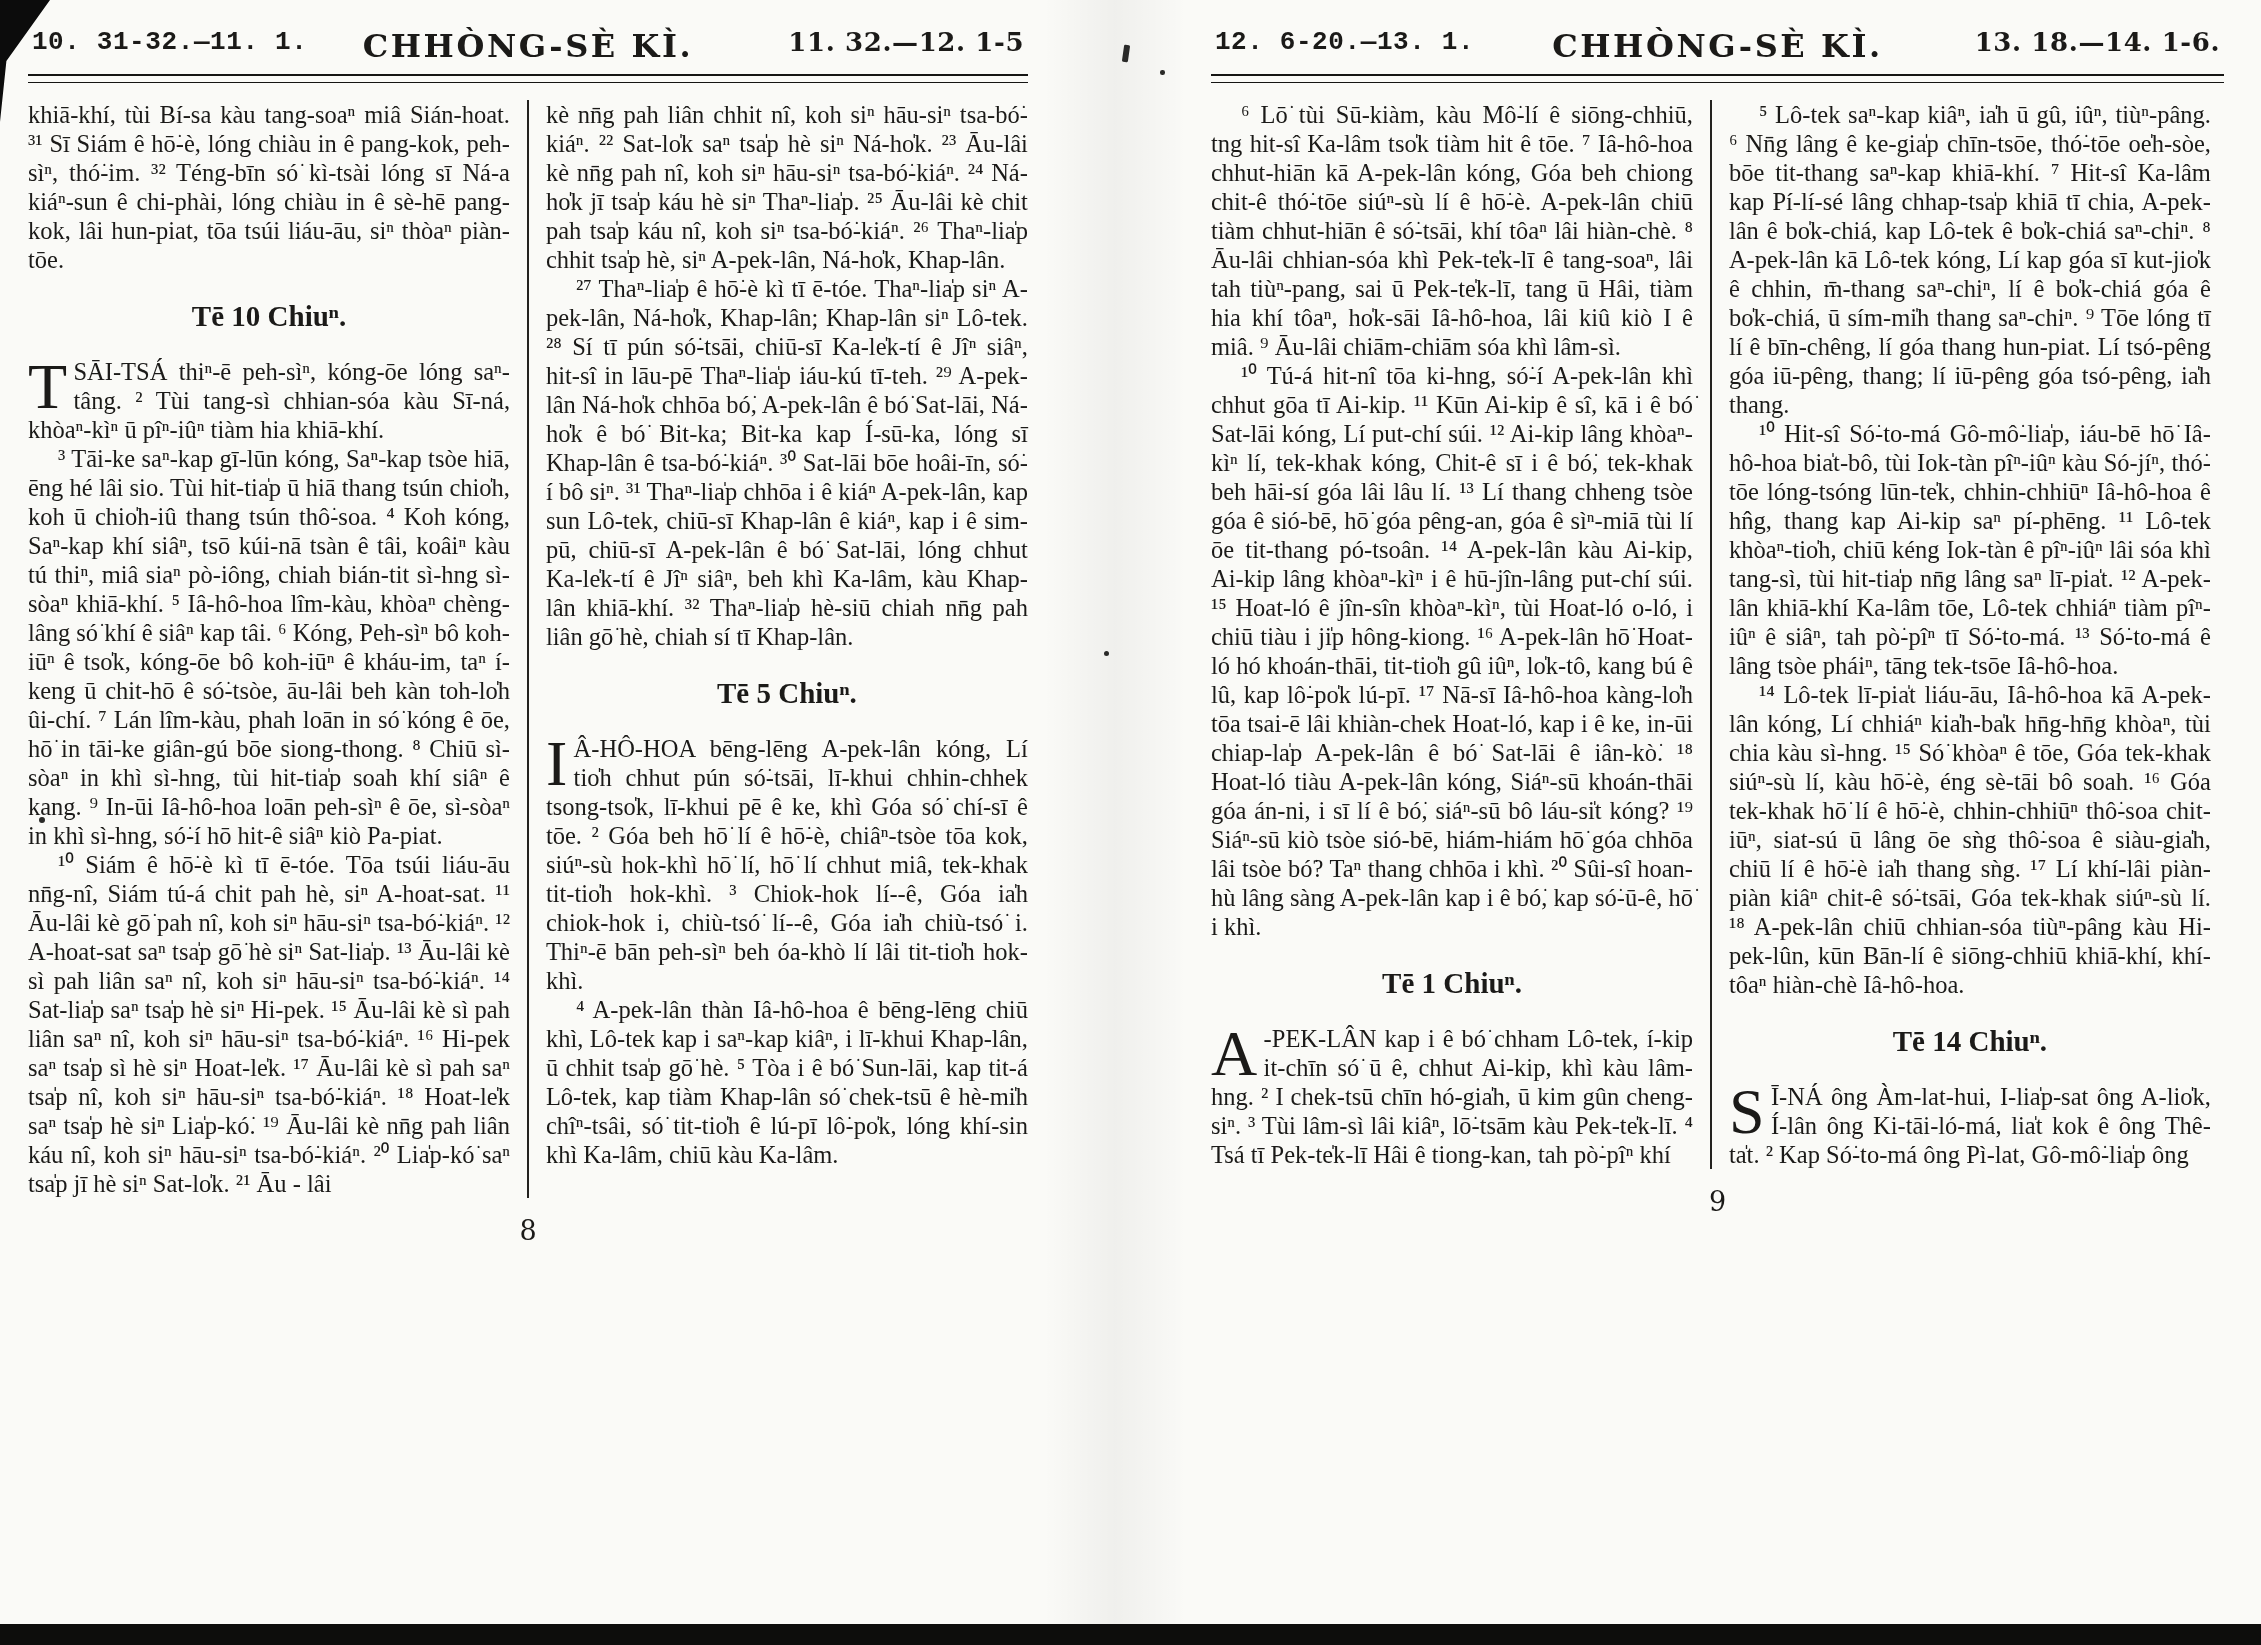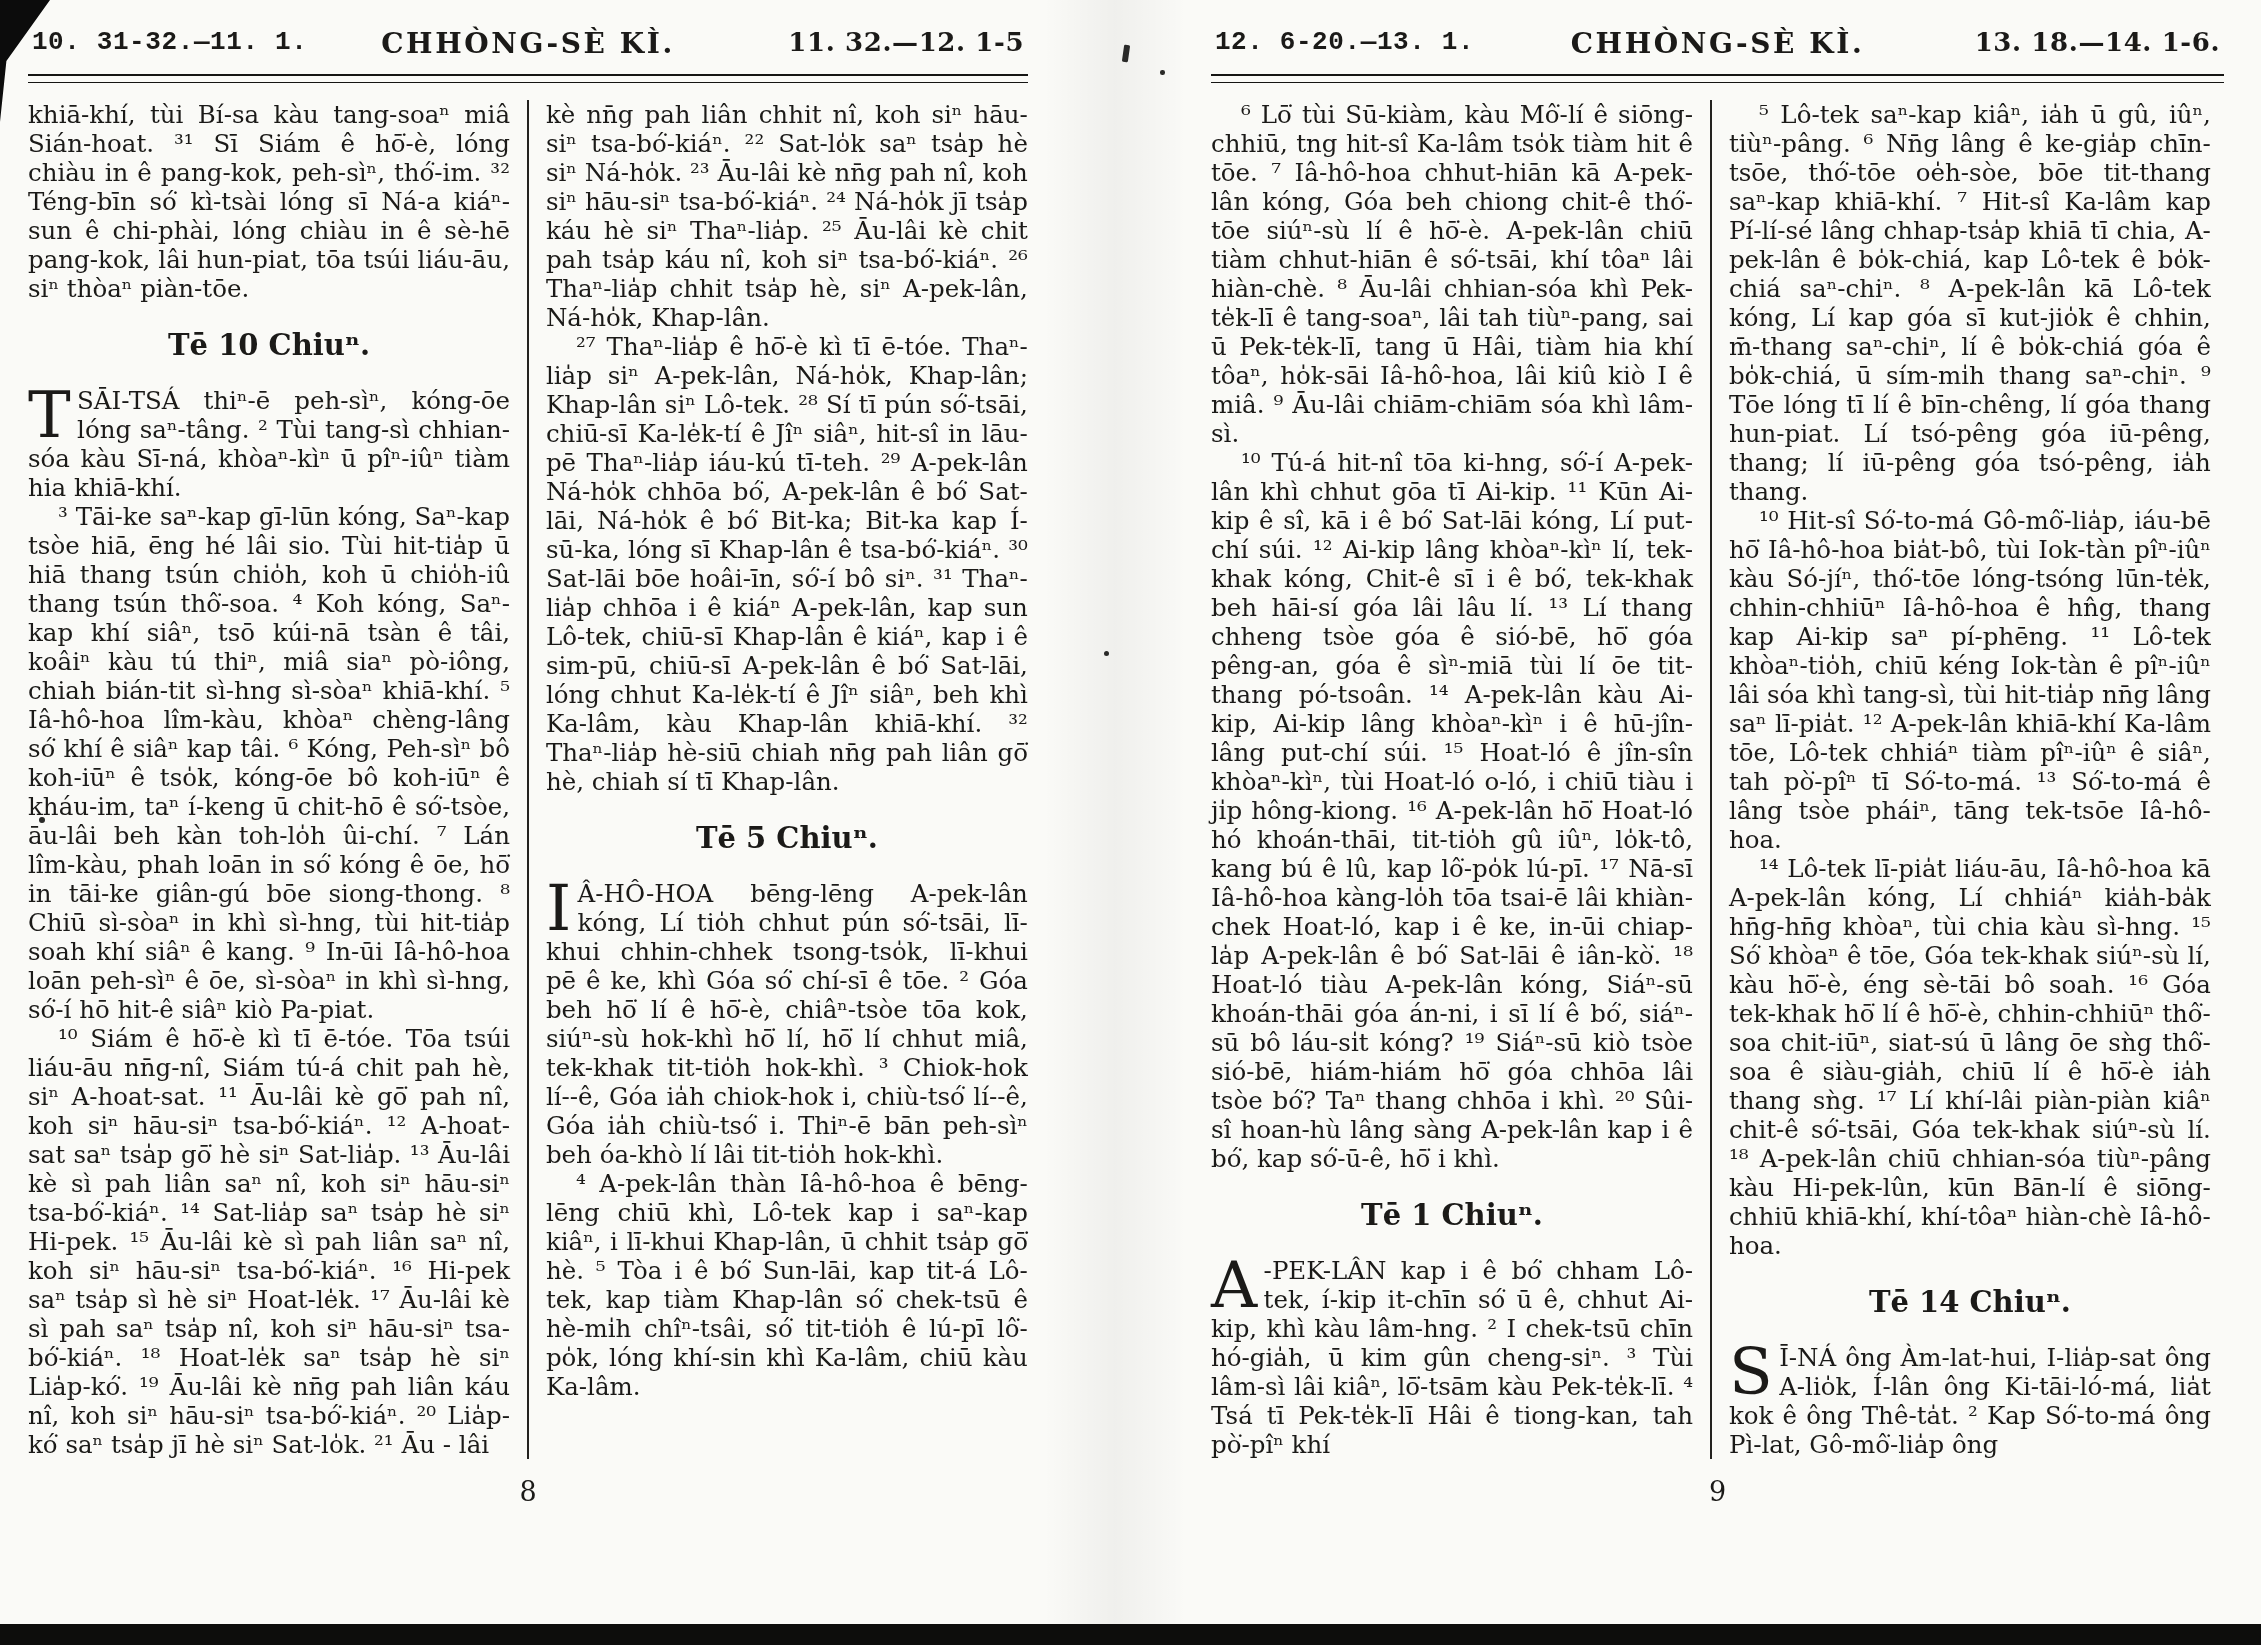--- a/index.html
+++ b/index.html
@@ -25,24 +25,24 @@
 
   .page{position:absolute;top:27px;}
   .page.left{left:28px;width:1000px;}
   .page.right{left:1211px;width:1013px;}
 
   .page-header{position:relative;height:43px;font-weight:bold;}
   .page-header .ref{position:absolute;top:0;font-size:26px;letter-spacing:0.6px;white-space:nowrap;}
   .page-header .ref.l{left:3.9px;font-family:Liberation Mono, monospace;}
   .page-header .ref.r{right:3.9px;margin-left:12px;}
   .page-header .title{position:absolute;left:0;right:0;text-align:center;top:0;
-    font-size:28px;letter-spacing:2.6px;white-space:nowrap;}
+    font-size:32px;letter-spacing:2.6px;white-space:nowrap;}
   .rule{height:6.4px;border-top:2.6px solid #151513;border-bottom:1.3px solid #151513;margin-top:3.9px;}
 
-  .cols{display:flex;margin-top:17px;}
+  .cols{display:flex;margin-top:17px;font-family:Liberation Serif, serif;}
   .col{width:482px;font-size:24.5px;line-height:29px;text-align:justify;}
   .col.first{margin-right:0;}
   .col-divider{width:1.9px;background:#23221f;margin:0 17px;flex:none;}
 
   .para{margin:0;text-indent:30px;}
   .para.noindent{text-indent:0;}
   .heading{text-align:center;font-weight:bold;font-size:29px;margin:28px 0 26px;text-indent:0;}
   .dropcap{float:left;font-size:64px;line-height:53px;padding:2.6px 6.4px 0 0;}
 
   .page-number{text-align:center;font-size:27px;margin-top:17px;}

